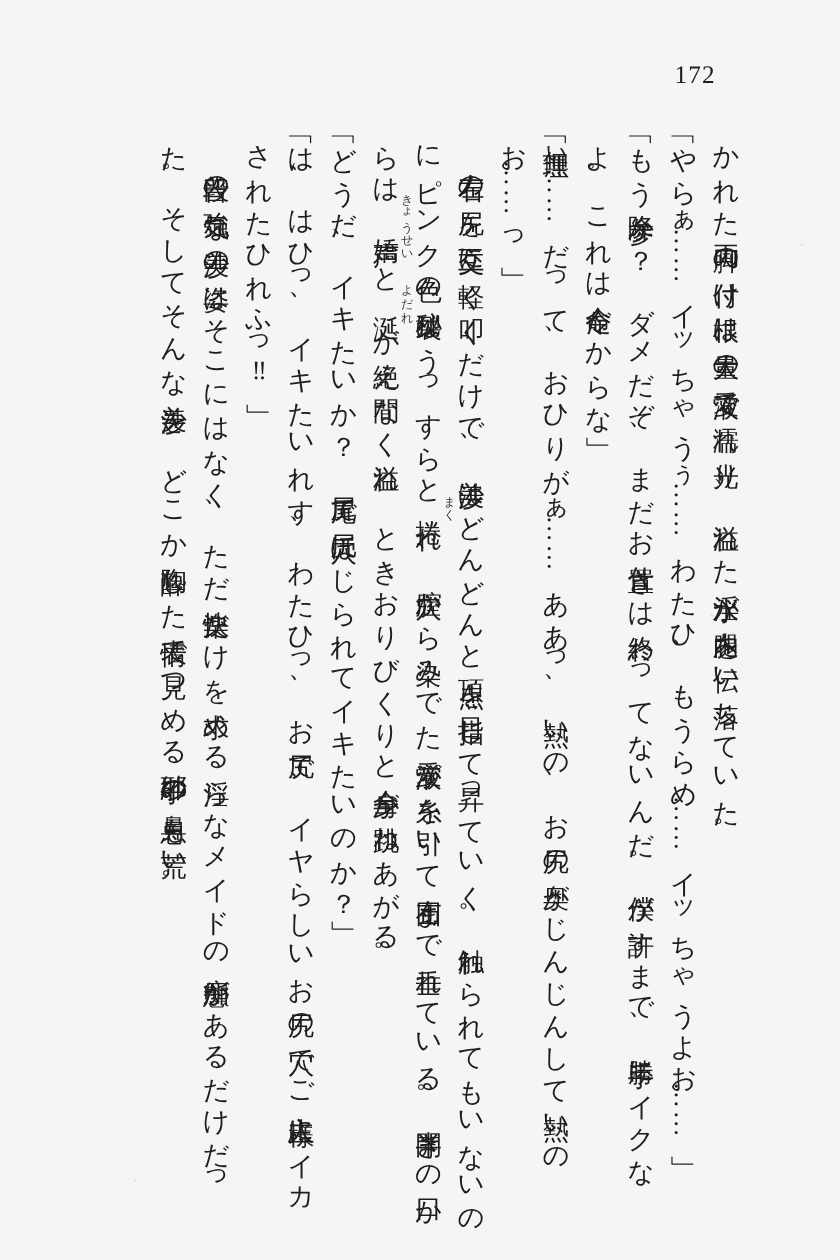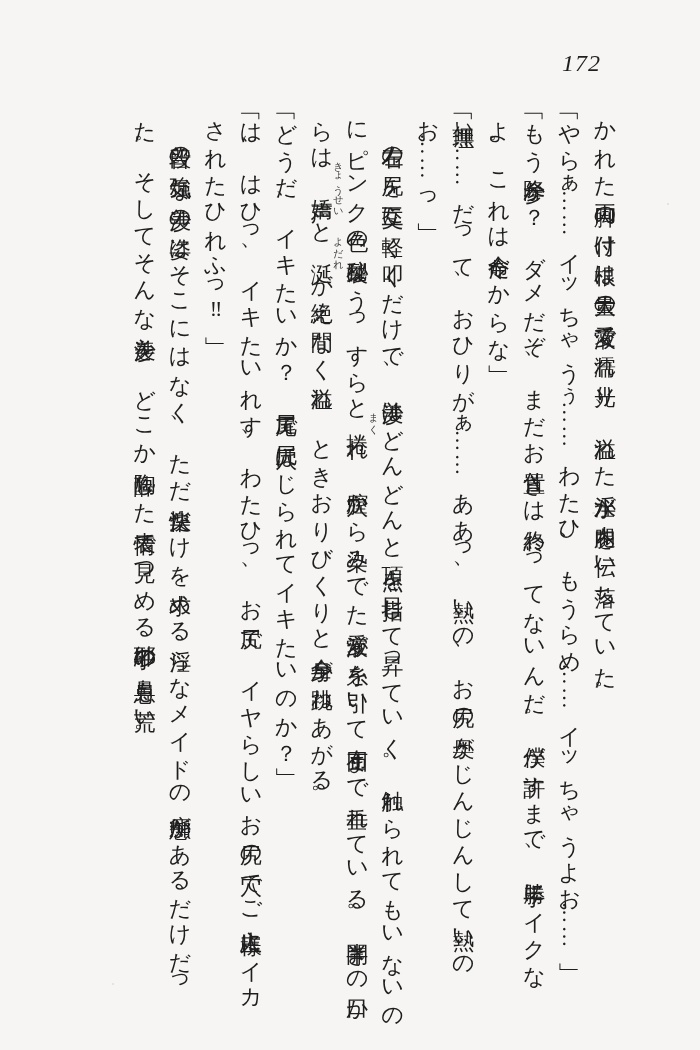--- a/index.html
+++ b/index.html
@@ -16,22 +16,21 @@
     position: relative;
   }
   .page {
     position: absolute;
     inset: 0;
   }
   .page-number {
     position: absolute;
     top: 50px;
     left: 562px;
-    font-size: 24px;
-    font-style: italic;
+    font-size: 21px;
     letter-spacing: 1px;
     color: var(--ink, #1e1e1e);
   }
   .page-text {
     position: absolute;
     top: 106px;
     right: 77px;
     width: 567px;
     height: 916px;
     writing-mode: vertical-rl;

